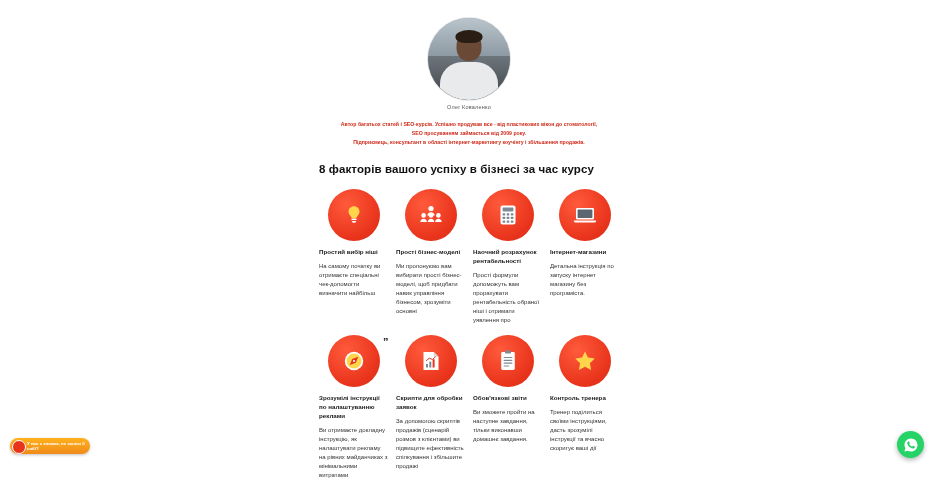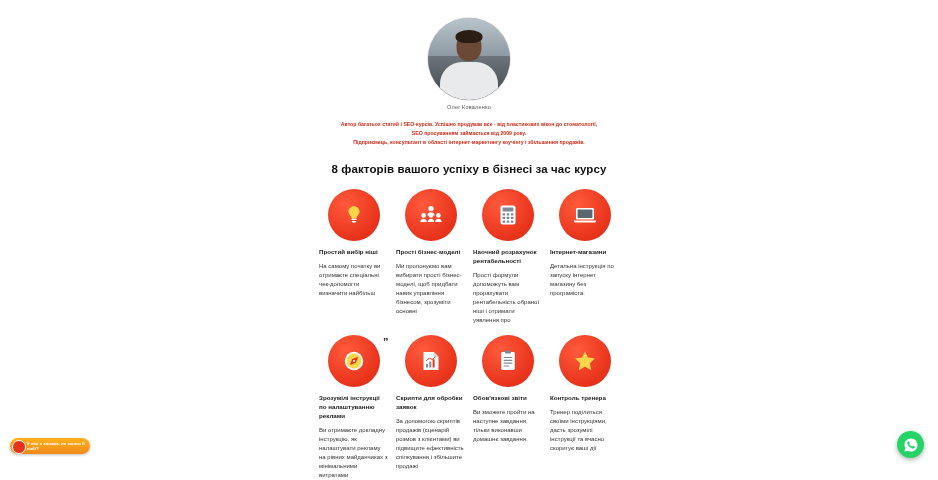--- a/index.html
+++ b/index.html
@@ -94,21 +94,20 @@
     text-align: center;
     color: #cf2a19;
     font-size: 5.2px;
     line-height: 1.75;
     font-weight: bold;
   }
   .bio p { margin: 0; }
   
   .section-title {
     margin-top: 16px;
-    text-align: center;
     font-size: 11.5px;
     font-weight: bold;
     color: #111;
     letter-spacing: .1px;
   }
   
   .grid {
     margin-top: 14px;
     display: grid;
     grid-template-columns: repeat(4, 1fr);

